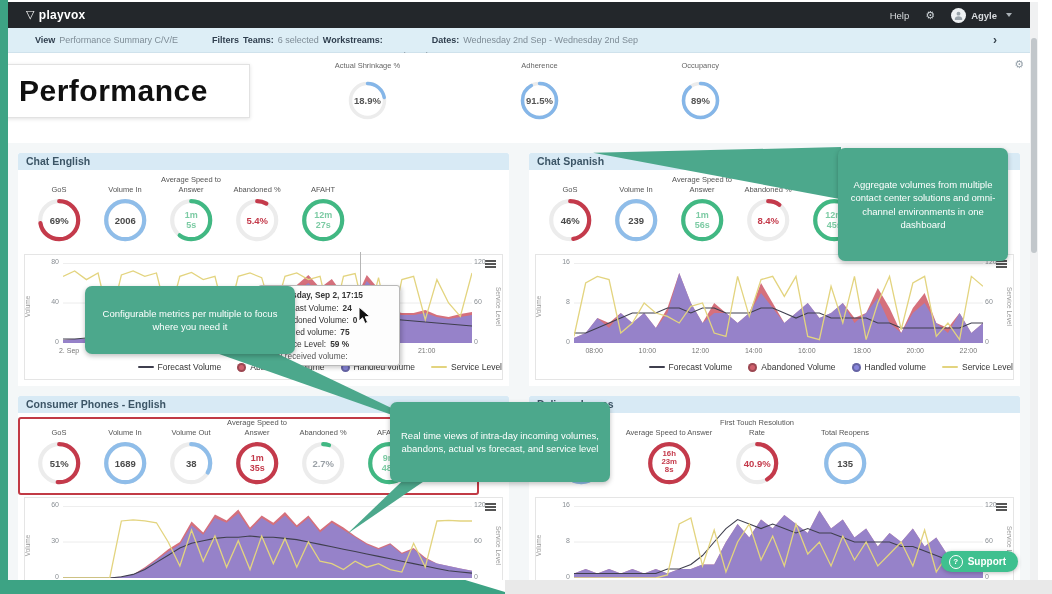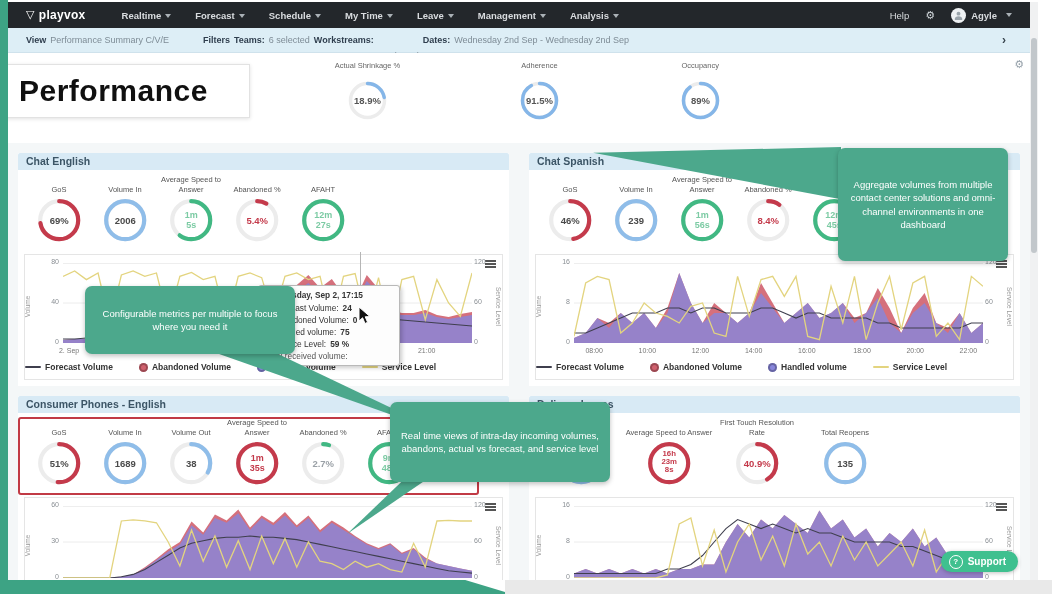--- a/index.html
+++ b/index.html
@@ -18,21 +18,21 @@
   .logo .glyph{font-size:11px;transform:translateY(-1px);}
   .nav-items{display:flex;gap:24px;margin-left:36px;font-weight:bold;}
   .nav-item{cursor:pointer;white-space:nowrap;}
   .nav-item .caret,.user .caret{display:inline-block;width:0;height:0;border-left:3px solid transparent;border-right:3px solid transparent;border-top:4px solid #aab1b6;margin-left:4px;vertical-align:middle;}
   .nav-right{margin-left:auto;display:flex;align-items:center;gap:16px;margin-right:26px;}
   .nav-gear{color:#cfd5d9;font-size:11px;}
   .avatar{width:15px;height:15px;border-radius:50%;background:#eef1f3;display:inline-flex;align-items:center;justify-content:center;overflow:hidden;}
   .avatar svg{width:11px;height:11px;fill:#9aa4ab;}
   .user{display:flex;align-items:center;gap:5px;font-weight:bold;}
   
-  .filterbar{height:24px;background:#ddeef6;border-bottom:1px solid #cfe2ec;display:flex;align-items:center;font-size:9px;color:#7e8c96;padding:0 18px;gap:4px;}
+  .filterbar{height:24px;background:#ddeef6;border-bottom:1px solid #cfe2ec;display:flex;align-items:center;font-size:9px;color:#7e8c96;padding:0 27px;gap:4px;}
   .filterbar b{color:#2f3e4e;font-weight:bold;}
   .fb-gap{width:26px;}
   .fb-chevron{margin-left:auto;color:#38444e;font-weight:bold;font-size:12px;margin-right:14px;cursor:pointer;}
   
   .content{position:relative;height:527px;}
   .gauges{position:relative;height:90px;background:#fff;}
   .gauge{position:absolute;top:8px;width:120px;transform:translateX(-50%);text-align:center;}
   .gauge .glabel{font-size:7.5px;color:#666;height:18px;line-height:1.2;}
   .content-gear{position:absolute;right:14px;top:5px;color:#97a2ab;font-size:11px;cursor:pointer;}
   .grid{display:grid;grid-template-columns:1fr 1fr;gap:10px 20px;margin:10px 18px 0 10px;}
@@ -51,21 +51,21 @@
   .plot{position:absolute;left:38px;right:30px;top:8px;height:var(--ph);cursor:crosshair;}
   .plot svg{width:100%;height:100%;display:block;}
   .ytick{position:absolute;width:24px;text-align:right;font-size:7px;color:#8a8f94;left:10px;}
   .ytick.t{top:3px}.ytick.m{top:calc(8px + var(--ph)/2 - 5px)}.ytick.b{top:calc(8px + var(--ph) - 5px)}
   .y2tick{position:absolute;width:20px;text-align:left;font-size:7px;color:#8a8f94;right:8px;}
   .y2tick.t{top:3px}.y2tick.m{top:calc(8px + var(--ph)/2 - 5px)}.y2tick.b{top:calc(8px + var(--ph) - 5px)}
   .ylab{position:absolute;left:-8px;top:calc(8px + var(--ph)/2);transform:rotate(-90deg);font-size:6.5px;color:#999;}
   .y2lab{position:absolute;right:-16px;top:calc(8px + var(--ph)/2);transform:rotate(90deg);font-size:6.5px;color:#999;white-space:nowrap;}
   .xrow{position:absolute;left:38px;right:30px;top:calc(var(--ph) + 12px);height:10px;font-size:7px;color:#777;}
   .xrow span{position:absolute;transform:translateX(-40%);white-space:nowrap;}
-  .legend{position:absolute;left:0;right:0;top:calc(var(--ph) + 27px);display:flex;justify-content:flex-start;gap:26px;font-size:8.5px;font-weight:bold;color:#333;}
+  .legend{position:absolute;left:0;right:0;top:calc(var(--ph) + 27px);display:flex;justify-content:flex-end;gap:16px;font-size:8.5px;font-weight:normal;color:#333;}
   .legend .li{display:flex;align-items:center;gap:4px;cursor:pointer;}
   .sw-line{width:16px;height:2px;border-radius:1px;}
   .sw-dot{width:9px;height:9px;border-radius:50%;box-shadow:inset 0 0 0 2px rgba(0,0,0,.25);}
   .burger{position:absolute;right:6px;top:5px;width:11px;cursor:pointer;}
   .burger i{display:block;height:1.6px;background:#555;margin-bottom:1.6px;}
   
   .title-box{position:absolute;left:-4px;top:62px;width:230px;height:52px;background:#fff;border:1px solid #e2e2e2;box-shadow:0 1px 4px rgba(0,0,0,.12);display:flex;align-items:center;padding-left:14px;z-index:30;}
   .title-box span{font-size:30px;font-weight:600;color:#101010;letter-spacing:.5px;}
   .callout{position:absolute;background:#4CA88C;color:#fff;border-radius:7px;box-shadow:0 2px 5px rgba(0,0,0,.25);display:flex;align-items:center;justify-content:center;text-align:center;font-size:9.5px;line-height:1.4;padding:8px 10px;z-index:40;}
   .tail{position:absolute;background:#4CA88C;z-index:39;}
@@ -90,29 +90,20 @@
   <div class="frame-bottom"></div>
   <div class="frame-bottom-gray"></div>
 
   <div class="app">
 
     <nav class="nav">
       <span class="logo">
         <span class="glyph">▽</span>
         <span>playvox</span>
       </span>
-      <span class="nav-items">
-          <span class="nav-item">Realtime<i class="caret"></i></span>
-          <span class="nav-item">Forecast<i class="caret"></i></span>
-          <span class="nav-item">Schedule<i class="caret"></i></span>
-          <span class="nav-item">My Time<i class="caret"></i></span>
-          <span class="nav-item">Leave<i class="caret"></i></span>
-          <span class="nav-item">Management<i class="caret"></i></span>
-          <span class="nav-item">Analysis<i class="caret"></i></span>
-        </span>
       <span class="nav-right">
         <span style="cursor:pointer;">Help</span>
         <span class="nav-gear">⚙</span>
         <span class="user">
           <span class="avatar">
               <svg viewBox="0 0 24 24">
                 <circle cx="12" cy="8" r="4.2"></circle>
                 <path d="M12 13.5c-4.6 0-8 2.4-8 5.6V22h16v-2.9c0-3.2-3.4-5.6-8-5.6z"></path>
               </svg>
             </span>

